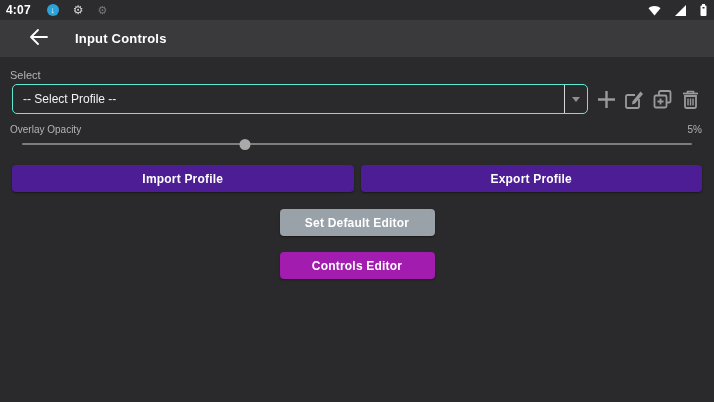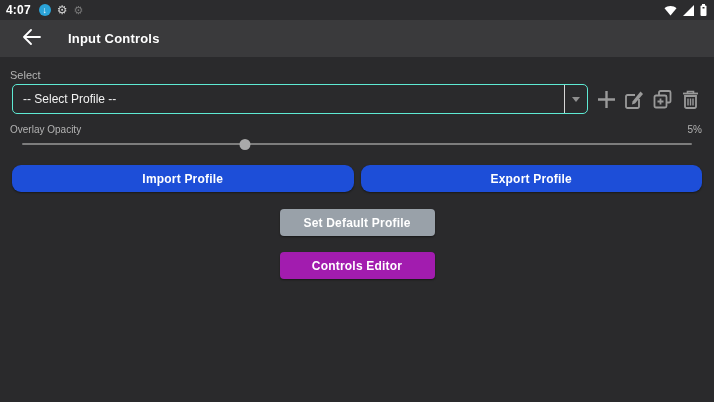--- a/index.html
+++ b/index.html
@@ -12,21 +12,21 @@
     position: relative;
   }
 
   
   .statusbar {
     height: 20px;
     background: #2c2c2e;
     display: flex;
     align-items: center;
     padding: 0 7px 0 6px;
-    gap: 6px;
+    gap: 14px;
   }
   .statusbar .time {
     color: #ffffff;
     font-size: 12px;
     font-weight: 700;
     letter-spacing: 0.2px;
     margin-right: 2px;
   }
   .sicon { display: inline-flex; align-items: center; justify-content: center; height: 13px; }
   .dl-badge {
@@ -44,21 +44,21 @@
   .dim-glyph { color: #8a8a8a; font-size: 11px; line-height: 13px; opacity: 0.8; }
   .sb-spacer { flex: 1; }
   .statusbar svg { display: block; }
 
   
   .appbar {
     height: 37px;
     background: #3a3a3c;
     display: flex;
     align-items: center;
-    padding: 0 20px;
+    padding: 0 27px;
   }
   .back-btn {
     width: 24px; height: 24px;
     display: flex; align-items: center; justify-content: center;
     cursor: pointer;
   }
   .appbar .title {
     color: #ffffff;
     font-size: 13px;
     font-weight: 700;
@@ -166,21 +166,21 @@
     cursor: pointer;
     box-shadow: 0 1px 2px rgba(0,0,0,0.45);
     letter-spacing: 0.2px;
   }
   .btn-row {
     display: flex;
     gap: 7px;
     margin-top: 14px;
   }
   .btn-row .btn { flex: 1; }
-  .gray-blue { background: #1d4ed8; border-radius: 9px; }
+  .gray-blue { background: #4c1d95; }
   .btn-center { display: flex; justify-content: center; }
   .row-set-default { margin-top: 17px; }
   .row-controls-editor { margin-top: 16px; }
   .gray { background: #99a1a9; width: 155px; }
   .blue { background: #a21caf; width: 155px; }
 </style>
 </head>
 <body>
 
 <div class="screen">
@@ -281,21 +281,21 @@
       <div class="track"></div>
       <div class="thumb" style="left: 33.3%;"></div>
     </div>
 
     <div class="btn-row">
       <button class="btn gray-blue">Import Profile</button>
       <button class="btn gray-blue">Export Profile</button>
     </div>
 
     <div class="btn-center row-set-default">
-      <button class="btn gray">Set Default Profile</button>
+      <button class="btn gray">Set Default Editor</button>
     </div>
 
     <div class="btn-center row-controls-editor">
       <button class="btn blue">Controls Editor</button>
     </div>
 
   </div>
 </div>
 
 </body></html>

